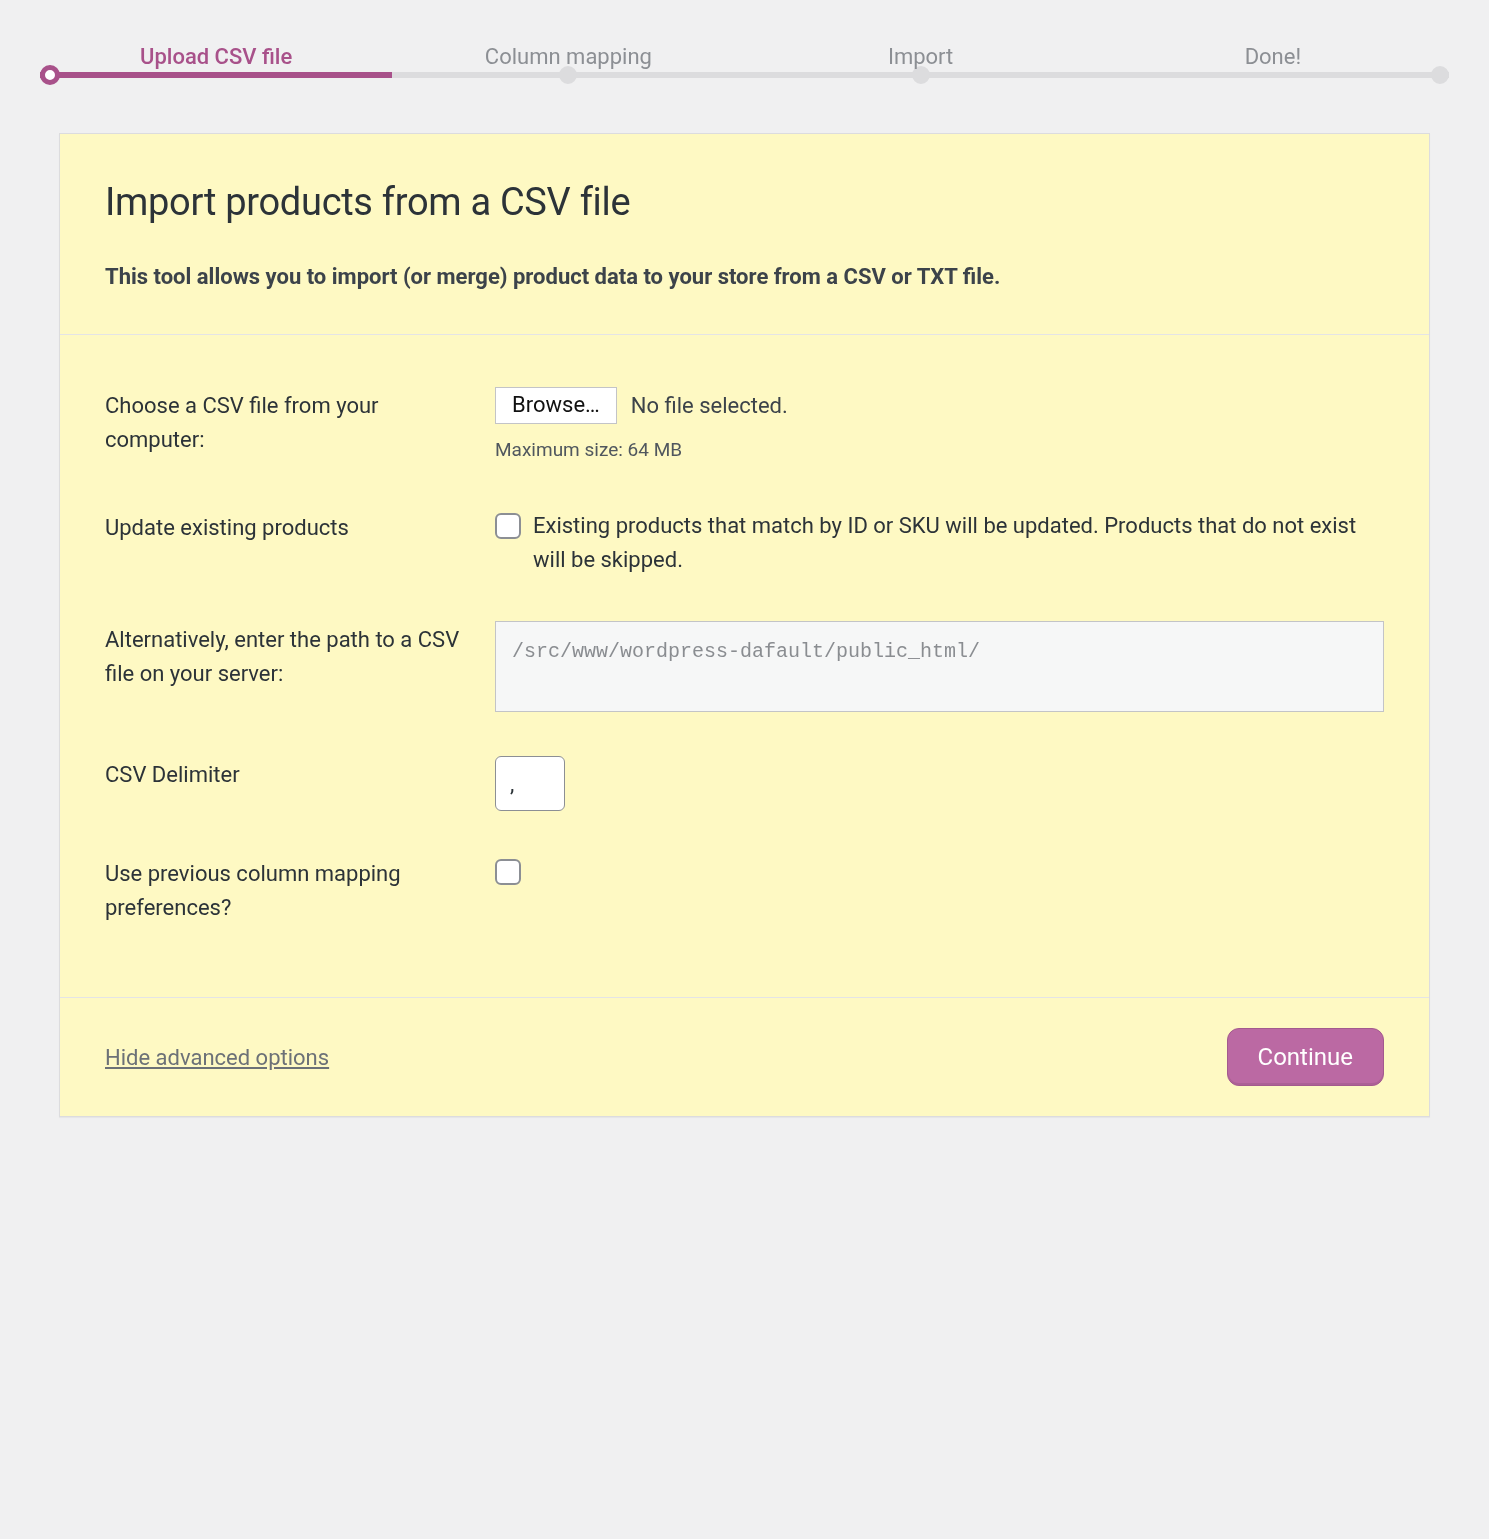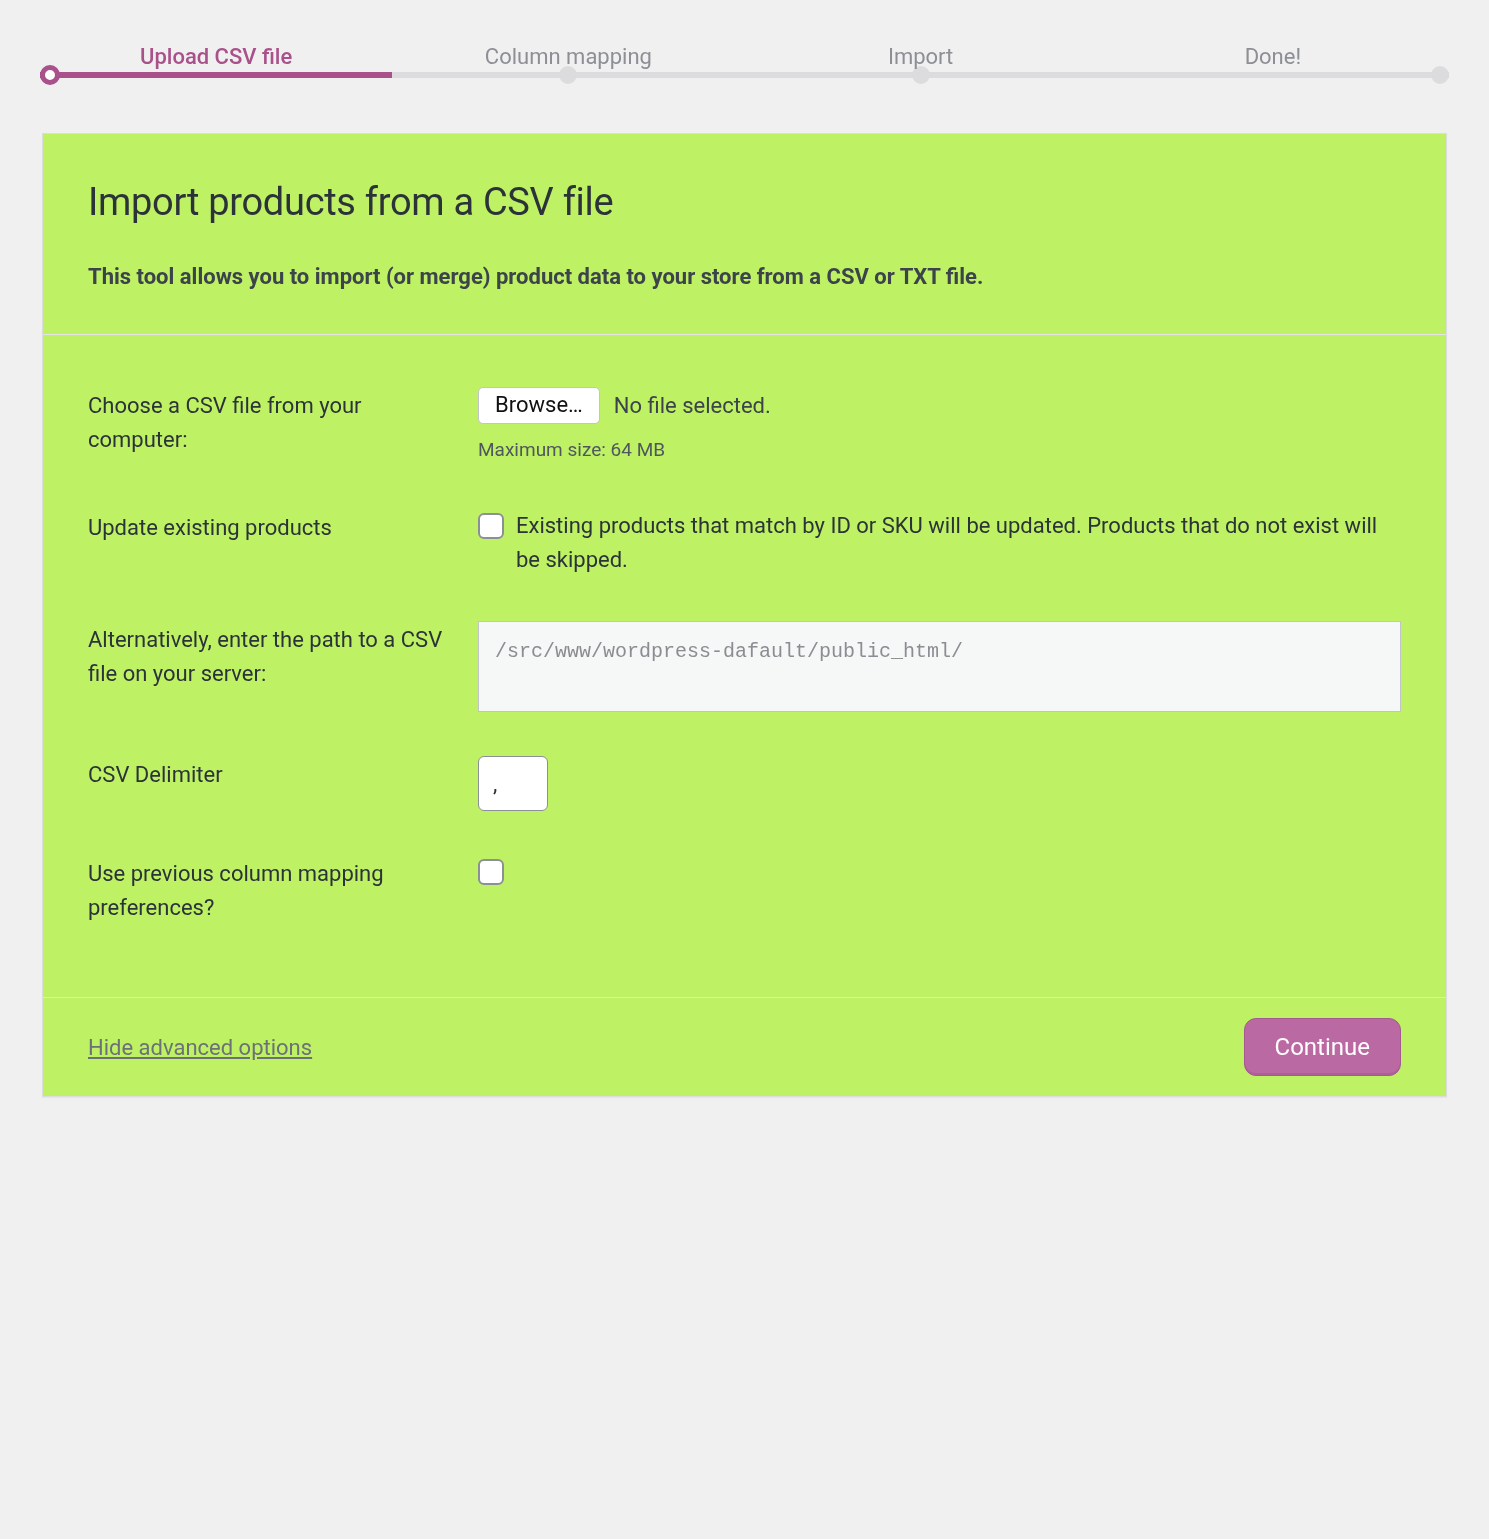--- a/index.html
+++ b/index.html
@@ -64,22 +64,22 @@
     .dot-wrap:last-child { justify-content: flex-end; }
     .dot.active {
       background: #fff;
       border: 5px solid #a8518a;
       width: 20px; height: 20px;
       margin-top: -1px;
     }
 
     
     .card {
-      background: #bef264;
-      margin: 30px 42px 0;
+      background: #fef9c3;
+      margin: 30px 59px 0;
       border: 1px solid #dcdcde;
       box-shadow: 0 1px 1px rgba(0,0,0,.04);
     }
     .card-head {
       padding: 40px 45px 40px;
       border-bottom: 1px solid #e4e4e6;
     }
     .card-head h1 {
       font-size: 38px;
       font-weight: 400;
@@ -116,21 +116,21 @@
       font-size: 22px;
       color: #2c3338;
     }
     .file-row { display: flex; align-items: center; gap: 14px; }
     .browse-btn {
       font-family: inherit;
       font-size: 22px;
       padding: 4px 16px 6px;
       background: #fff;
       border: 1px solid #c3c4c7;
-      border-radius: 5px;
+      border-radius: 0;
       cursor: pointer;
       color: #111;
     }
     .file-status { color: #3c434a; }
     .hint {
       font-size: 19px;
       color: #50575e;
       margin-top: 12px;
     }
     .check-row { display: flex; align-items: flex-start; gap: 12px; }
@@ -162,21 +162,21 @@
       font-size: 22px;
       padding: 14px 14px;
       border: 1px solid #8c8f94;
       border-radius: 6px;
       text-align: left;
       color: #2c3338;
     }
 
     .card-foot {
       border-top: 1px solid #e4e4e6;
-      padding: 20px 45px;
+      padding: 30px 45px;
       display: flex;
       justify-content: space-between;
       align-items: center;
     }
     .adv-link {
       font-size: 22px;
       color: #6c7177;
       text-decoration: underline;
       cursor: pointer;
     }

